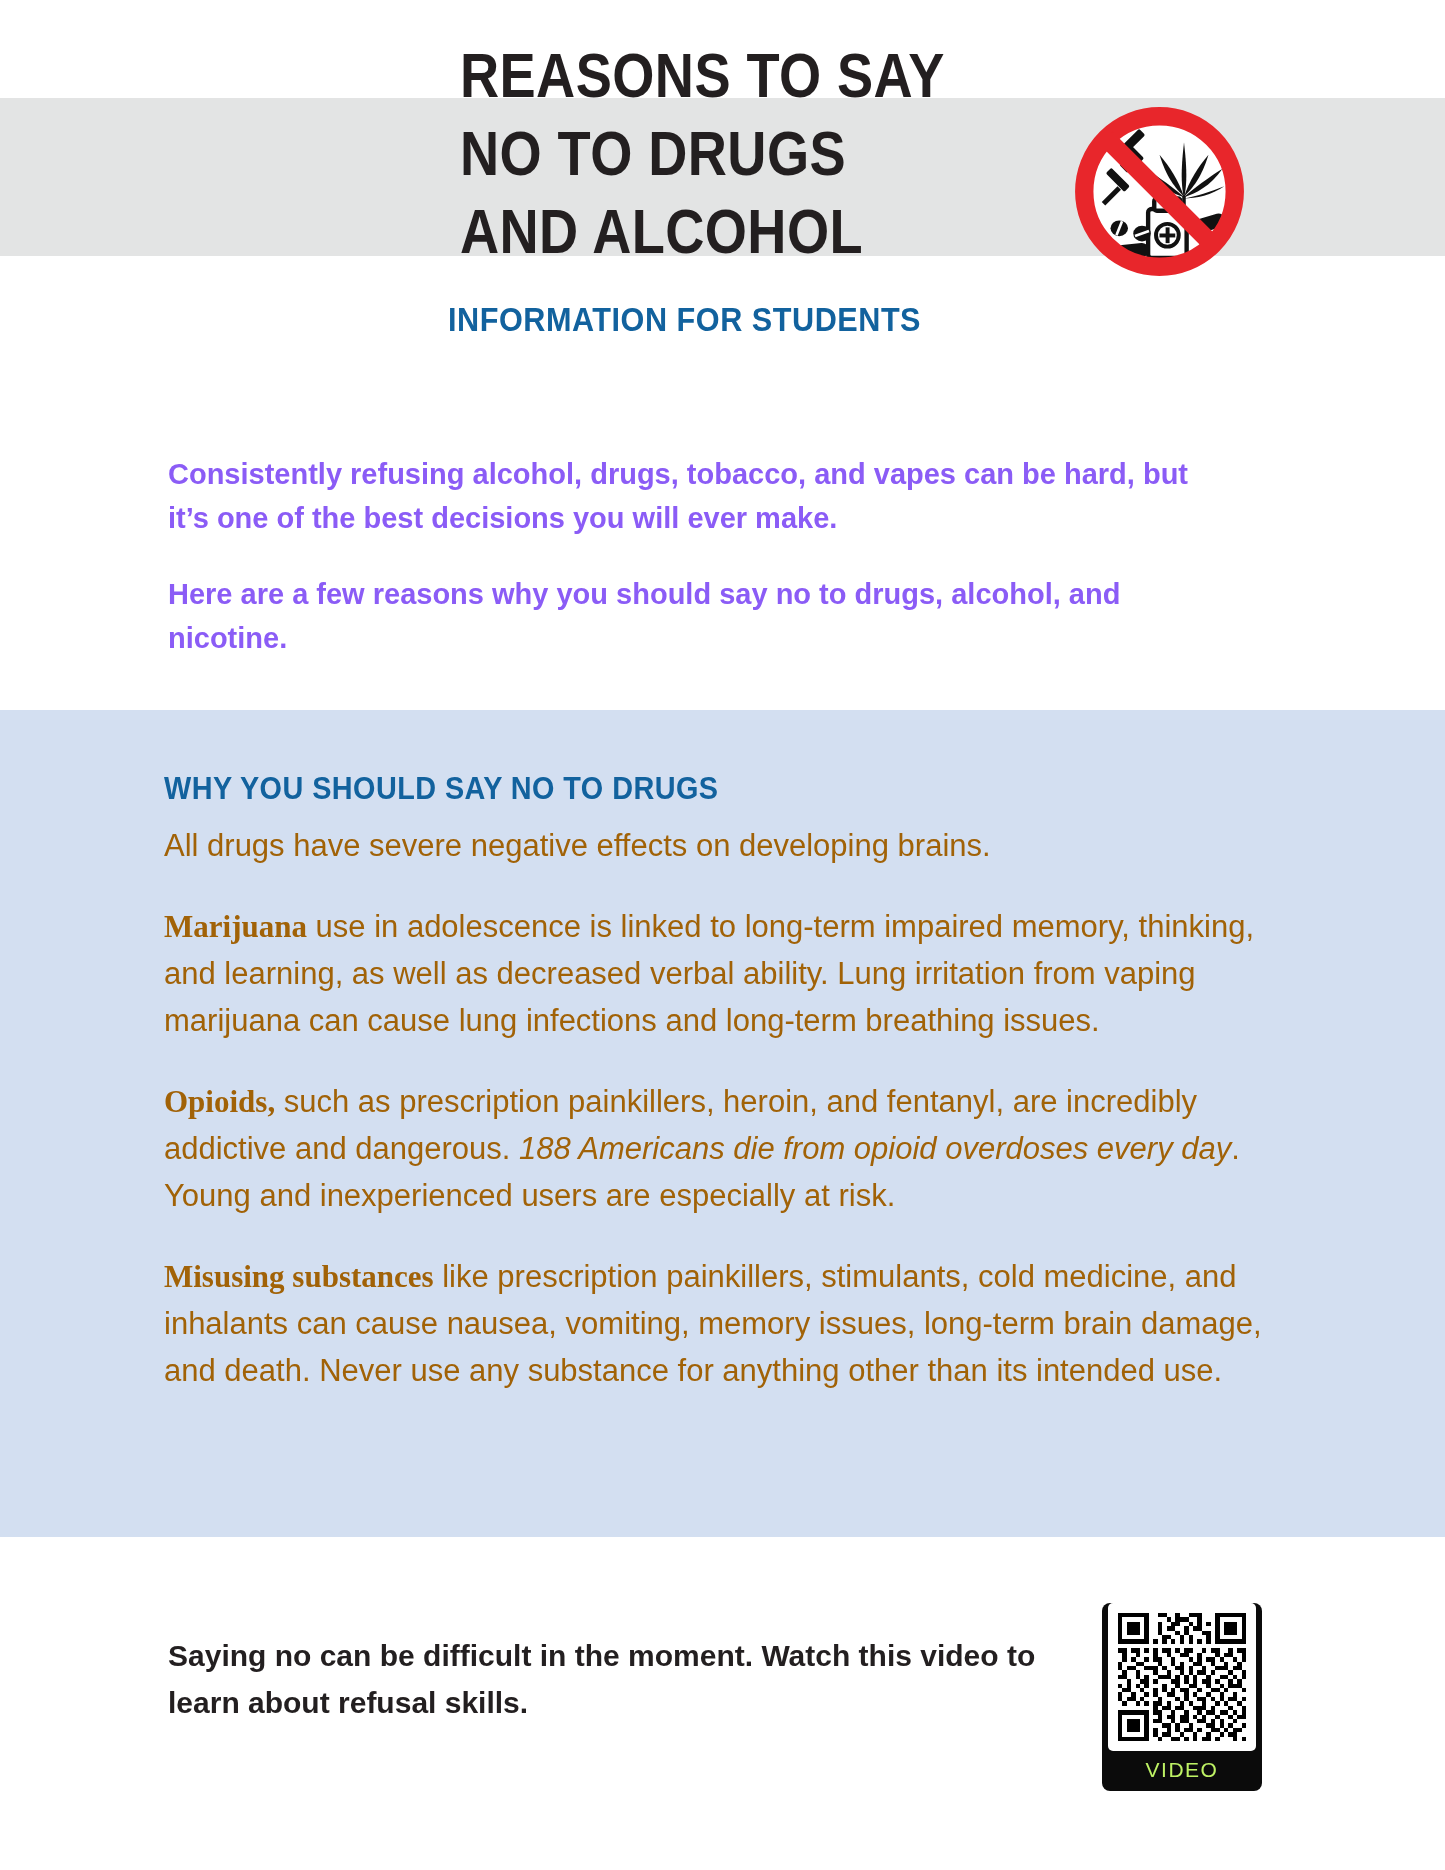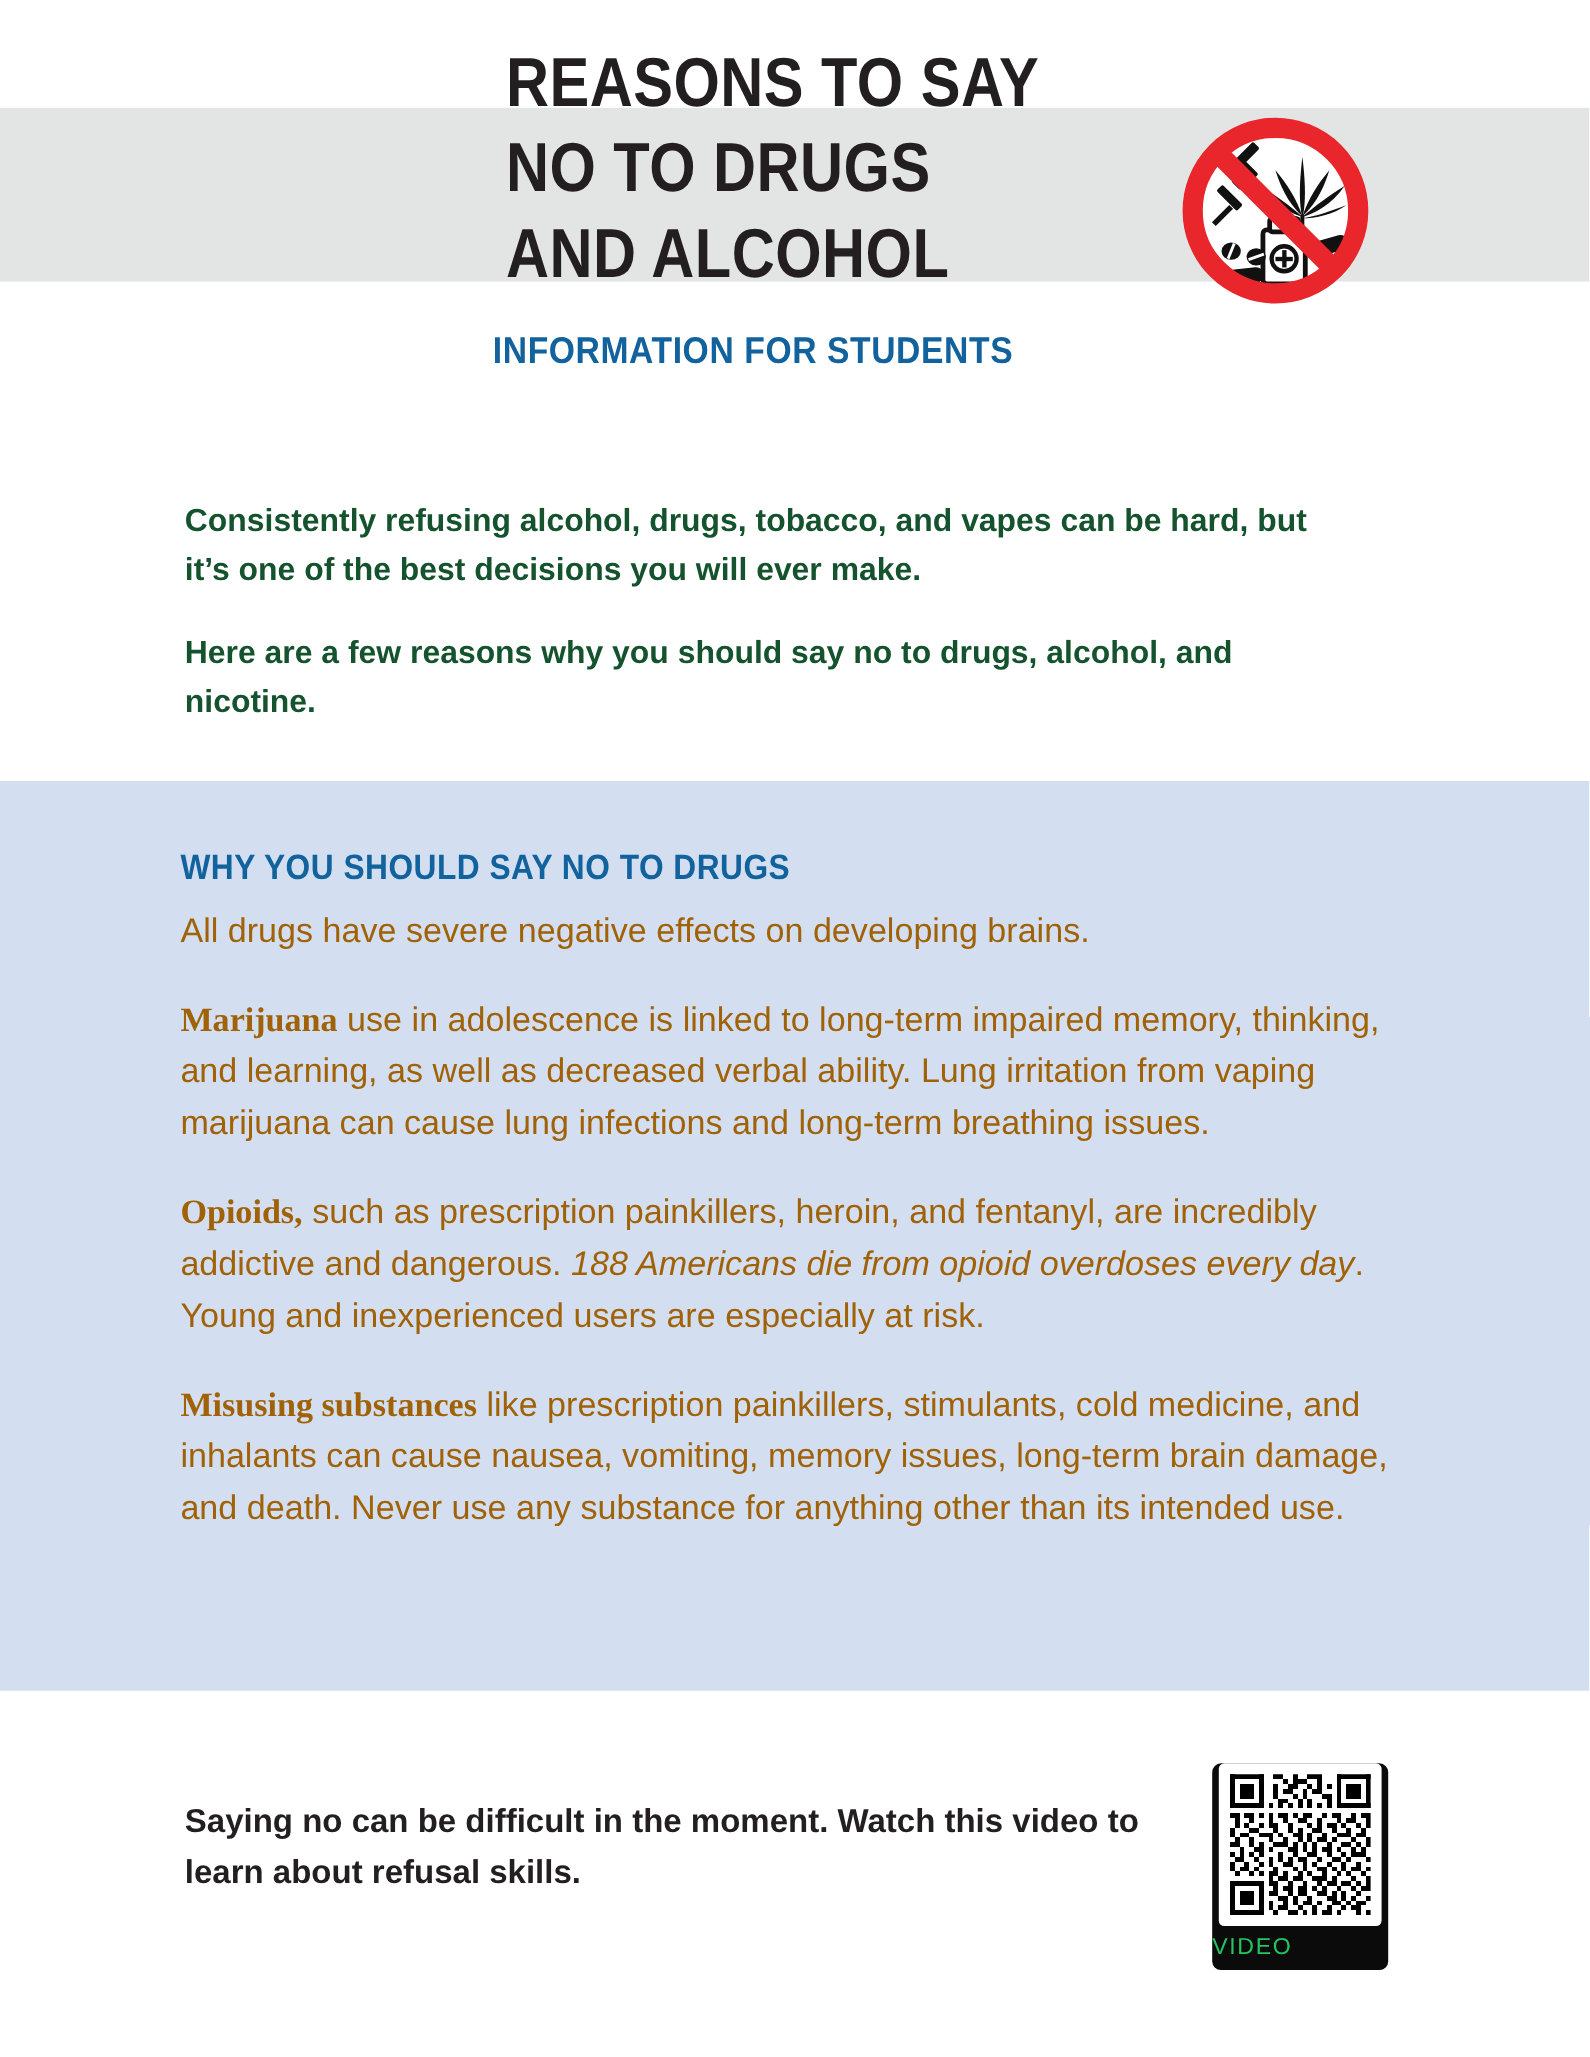--- a/index.html
+++ b/index.html
@@ -98,21 +98,21 @@
     top: 452px;
     width: 1060px;
     z-index: 3;
   }
   .intro p {
     margin: 0 0 32px 0;
     font-family: "Liberation Sans Narrow", "Liberation Sans", sans-serif;
     font-weight: bold;
     font-size: 29px;
     line-height: 44px;
-    color: #14532d;
+    color: #8b5cf6;
     max-width: 1035px;
   }
   .intro p:last-child { margin-bottom: 0; }
 
   
   .section-main {
     position: absolute;
     left: 164px;
     top: 768px;
     width: 1110px;
@@ -175,25 +175,25 @@
   }
   .qr-inner {
     margin: 6px 6px 0 6px;
     background: #ffffff;
     border-radius: 5px;
     padding: 10px;
     box-sizing: border-box;
   }
   .qr-inner svg { display: block; width: 100%; height: auto; }
   .qr-label {
-    text-align: left;
+    text-align: center;
     font-family: "Liberation Sans", sans-serif;
     font-size: 21px;
     letter-spacing: 1.5px;
-    color: #22c55e;
+    color: #bef264;
     padding: 7px 0 9px 0;
   }
 </style>
 </head>
 <body>
 
 <div class="band-gray"></div>
 <div class="band-blue"></div>
 
 <div class="header">

